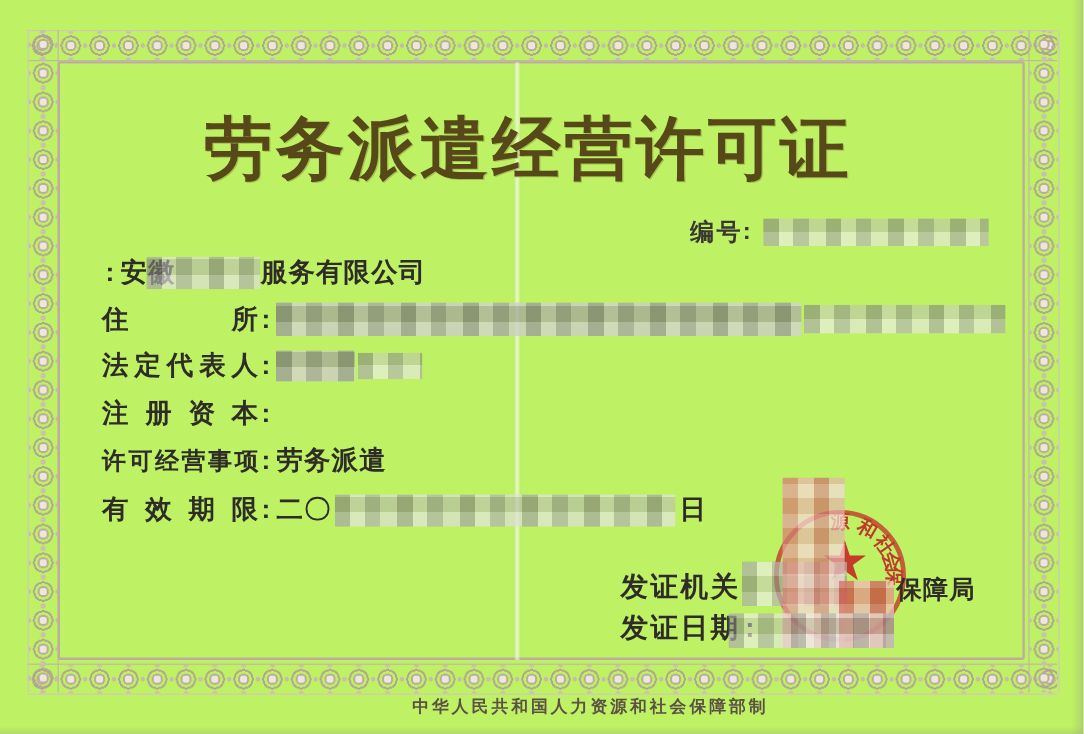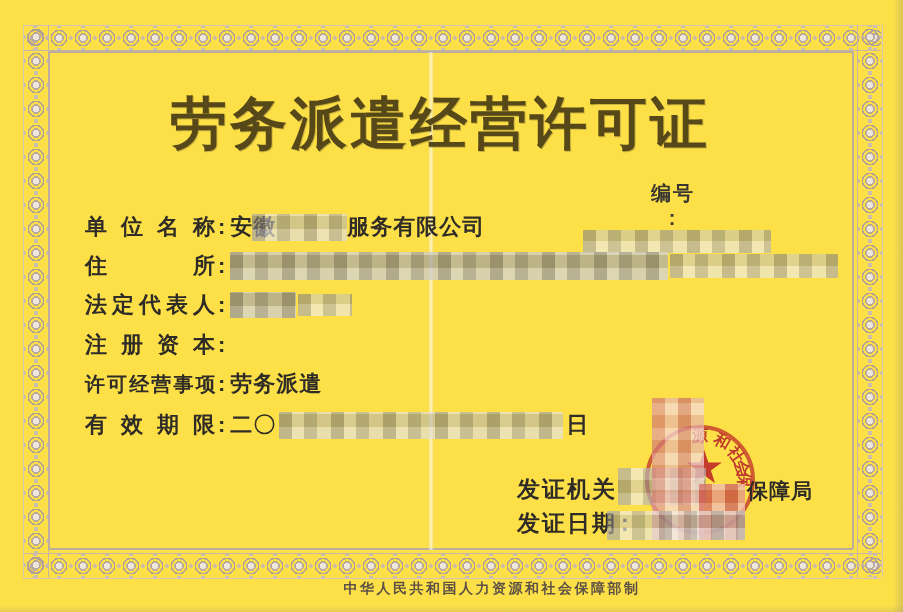--- a/index.html
+++ b/index.html
@@ -1,16 +1,16 @@
 <!DOCTYPE html>
 <html><head>
 <meta charset="utf-8">
 <style>
   html,body{margin:0;padding:0;background:#e9e7e2;}
-  .stage{position:relative;width:903px;height:612px;background:#fde047;overflow:hidden;
+  .stage{position:relative;width:903px;height:612px;background:#bef264;overflow:hidden;
          font-family:"Liberation Sans",sans-serif;-webkit-font-smoothing:antialiased;}
 
   
   .lace{position:absolute;background-size:24px 24px;background-repeat:repeat;
     background-image:
       radial-gradient(circle at 12px 12px,#eee6dc 0 3px,#b9aa9c 3px 4.8px,rgba(0,0,0,0) 4.8px),
       radial-gradient(circle at 12px 12px,rgba(0,0,0,0) 0 6.8px,#b2a295 6.8px 8.4px,rgba(0,0,0,0) 8.4px),
       radial-gradient(circle at 0px 12px,#c7b9ac 0 2px,rgba(0,0,0,0) 2px),
       radial-gradient(circle at 24px 12px,#c7b9ac 0 2px,rgba(0,0,0,0) 2px),
       radial-gradient(circle at 12px 0px,#cbbdb0 0 2.2px,rgba(0,0,0,0) 2.2px),
@@ -20,21 +20,21 @@
   .lace-left{left:23px;top:25px;width:24px;height:552px;border-left:1px solid #d3c6b9;border-right:1px solid #c4b5a7;}
   .lace-right{left:857px;top:25px;width:24px;height:552px;border-right:1px solid #d3c6b9;border-left:1px solid #c4b5a7;}
   .inner-frame{position:absolute;box-sizing:border-box;left:48px;top:51px;width:806px;height:499px;
                border:2px solid #bcad9f;border-radius:2px;}
 
   .cert-title{position:absolute;top:86px;left:40px;width:800px;text-align:center;
               font-size:57px;font-weight:800;letter-spacing:3px;color:#564818;
               text-shadow:1px 1px 0 rgba(120,100,40,.35);}
 
   .num-row{position:absolute;left:575px;top:180px;display:flex;align-items:center;
-           font-size:20px;font-weight:700;color:#3a3732;letter-spacing:2px;flex-direction:column;}
+           font-size:20px;font-weight:700;color:#3a3732;letter-spacing:2px;}
 
   .frow{position:absolute;left:85px;display:flex;align-items:center;color:#2f2c28;}
   .flabel{display:inline-block;width:130px;font-size:22px;font-weight:700;
           text-align:justify;text-align-last:justify;}
   .flabel.tight{font-size:20px;letter-spacing:-0.5px;}
   .fcolon{font-size:22px;font-weight:700;margin:0 5px 0 3px;}
   .fval{font-size:22px;font-weight:700;letter-spacing:1px;white-space:nowrap;}
 
   
   .mz{position:absolute;border-radius:1px;background-color:rgba(186,184,182,.45);
@@ -105,21 +105,20 @@
 
   <div class="cert-title">劳务派遣经营许可证</div>
 
   <div class="num-row">
     <span>编号</span>
       <span>:</span>
     <span class="mz mzi mz-light m-num"></span>
   </div>
 
   <div class="frow" style="top:212px;">
-    <span class="flabel">单位名称</span>
     <span class="fcolon">:</span>
     <span class="fval">安徽</span>
     <span class="mz mzi m-r1"></span>
     <span class="fval">服务有限公司</span>
   </div>
 
   <div class="frow" style="top:251px;">
     <span class="flabel">住所</span>
     <span class="fcolon">:</span>
     <span class="mz mzi mz-dark m-r2a"></span>

